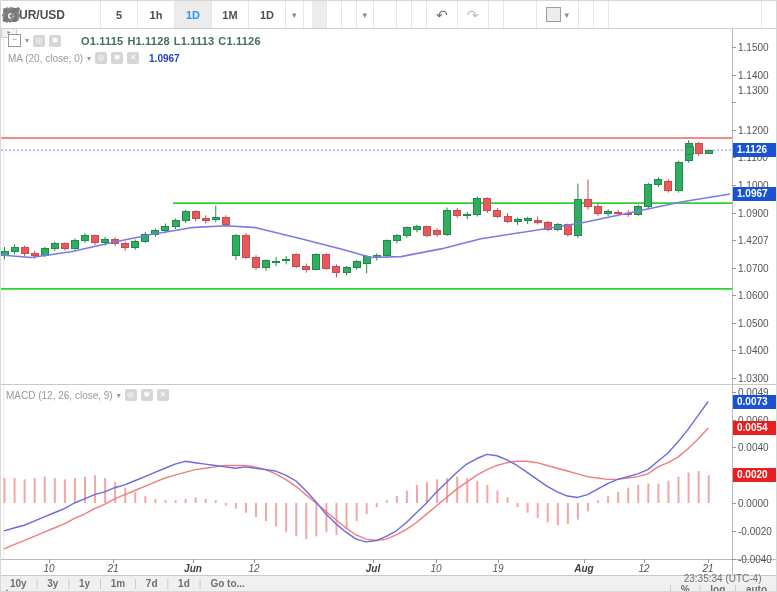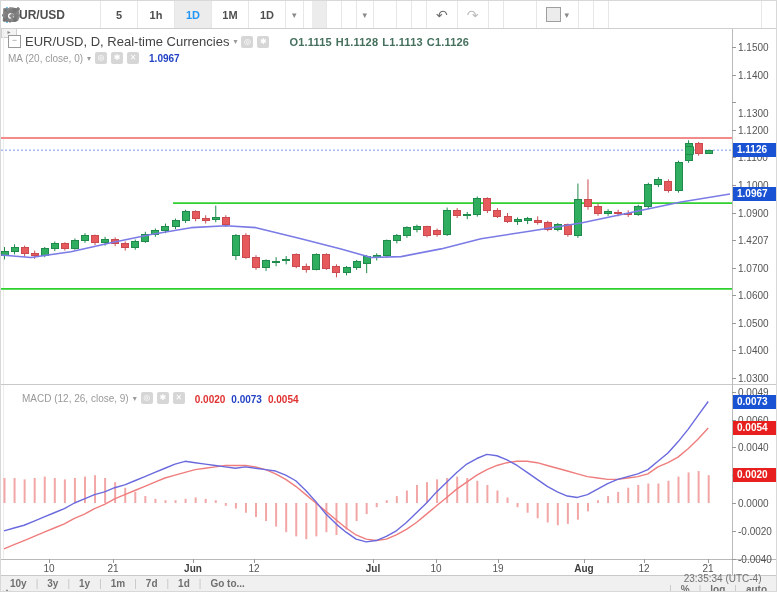--- a/index.html
+++ b/index.html
@@ -24,28 +24,28 @@
   
   #chart-region{position:absolute;top:28px;left:0;width:777px;height:549px;background:#fff;}
   #left-border{position:absolute;top:0;left:2px;width:1px;height:530px;background:#ececec;}
   #axis-vline{position:absolute;top:0;left:731px;width:1px;height:549px;background:#b9b9b9;}
   #pane-sep{position:absolute;top:355px;left:0;width:777px;height:1px;background:#c9c9c9;}
   #time-axis-line{position:absolute;top:530px;left:0;width:777px;height:1px;background:#b9b9b9;}
   .tick-label{position:absolute;left:737px;font-size:10px;color:#555;}
   .tick-dash{position:absolute;left:731px;width:4px;height:1px;background:#999;}
   .chip{position:absolute;left:732px;width:53px;height:14px;line-height:14px;font-size:10px;
         font-weight:bold;color:#fff;text-align:left;padding-left:4px;box-sizing:border-box;}
-  .time-label{position:absolute;top:534px;font-size:10px;color:#555;transform:translateX(-50%);}
+  .time-label{position:absolute;top:534px;font-size:10px;color:#555;transform:translateX(-50%);font-style:italic;}
   .time-label.bold{font-weight:bold;color:#3f3f3f;}
   .time-tick{position:absolute;top:530px;width:1px;height:4px;background:#999;}
   
   .legend{position:absolute;display:flex;align-items:center;gap:4px;}
   #legend-main{top:5px;left:7px;}
   #legend-ma{top:23px;left:7px;}
-  #legend-macd{top:360px;left:21px;}
+  #legend-macd{top:360px;left:5px;}
   .collapse-box{width:11px;height:11px;border:1px solid #9a9a9a;color:#9a9a9a;font-size:9px;
                 line-height:9px;text-align:center;background:#fff;cursor:pointer;}
   .legend-title{font-size:13px;color:#444;}
   .legend-sub{font-size:10px;color:#999;}
   .caret{color:#9a9a9a;font-size:8px;}
   .mini-box{width:12px;height:12px;background:#d6d6d6;border-radius:2px;color:#fff;font-size:8px;
             line-height:12px;text-align:center;cursor:pointer;}
   .icon-eye::before{content:"\25CE";}
   .icon-gear-sm::before{content:"\2731";}
   .icon-close::before{content:"\2715";}
@@ -431,21 +431,21 @@
     <div id="pane-sep"></div>
     <div id="axis-vline"></div>
     <div id="time-axis-line"></div>
 
     <div id="price-axis">
         <div class="tick-dash" style="top: 18px;"></div>
         <div class="tick-label" style="top: 13px;">1.1500</div>
         <div class="tick-dash" style="top: 45.5833px;"></div>
         <div class="tick-label" style="top: 40.5833px;">1.1400</div>
         <div class="tick-dash" style="top: 73.1667px;"></div>
-        <div class="tick-label" style="top: 79px;">1.1300</div>
+        <div class="tick-label" style="top: 56px;">1.1300</div>
         <div class="tick-dash" style="top: 100.75px;"></div>
         <div class="tick-label" style="top: 95.75px;">1.1200</div>
         <div class="tick-dash" style="top: 128.333px;"></div>
         <div class="tick-label" style="top: 123.333px;">1.1100</div>
         <div class="tick-dash" style="top: 155.917px;"></div>
         <div class="tick-label" style="top: 150.917px;">1.1000</div>
         <div class="tick-dash" style="top: 183.5px;"></div>
         <div class="tick-label" style="top: 178.5px;">1.0900</div>
         <div class="tick-dash" style="top: 211.083px;"></div>
         <div class="tick-label" style="top: 206.083px;">1.4207</div>
@@ -494,21 +494,20 @@
         <div class="time-tick" style="left: 583px;"></div>
         <div class="time-label bold" style="left: 583px;">Aug</div>
         <div class="time-tick" style="left: 643px;"></div>
         <div class="time-label" style="left: 643px;">12</div>
         <div class="time-tick" style="left: 707px;"></div>
         <div class="time-label" style="left: 707px;">21</div>
       </div>
 
     <div class="legend" id="legend-main">
       <span class="collapse-box">−</span>
-      <span class="legend-title">EUR/USD, D, Real-time Currencies</span>
       <span class="caret">▾</span>
       <span class="mini-box icon-eye"></span>
       <span class="mini-box icon-gear-sm"></span>
       <span class="ohlc" style="margin-left: 16px; color: rgb(68, 112, 92);">O1.1115</span>
       <span class="ohlc" style="color: rgb(68, 112, 92);">H1.1128</span>
       <span class="ohlc" style="color: rgb(68, 112, 92);">L1.1113</span>
       <span class="ohlc" style="color: rgb(68, 112, 92);">C1.1126</span>
     </div>
     <div class="legend" id="legend-ma">
       <span class="legend-sub">MA (20, close, 0)</span>
@@ -517,21 +516,20 @@
       <span class="mini-box icon-gear-sm"></span>
       <span class="mini-box icon-close"></span>
       <span class="macd-val" id="ma-value" style="color: rgb(36, 67, 196);">1.0967</span>
     </div>
     <div class="legend" id="legend-macd">
       <span class="legend-sub">MACD (12, 26, close, 9)</span>
       <span class="caret">▾</span>
       <span class="mini-box icon-eye"></span>
       <span class="mini-box icon-gear-sm"></span>
       <span class="mini-box icon-close"></span>
-      <span id="macd-values"><span class="macd-val" style="color: rgb(224, 49, 49);">0.0020</span><span class="macd-val" style="color: rgb(36, 67, 196);">0.0073</span><span class="macd-val" style="color: rgb(224, 49, 49);">0.0054</span></span>
     </div>
 
 
     <div id="price-marker" style="left: 684px; top: 117px; background: rgb(47, 174, 96); border: 1px solid rgb(31, 138, 76);"></div>
     <div id="chips">
         <div class="chip" style="top: 114.162px; background: rgb(25, 83, 212);">1.1126</div>
         <div class="chip" style="top: 158.019px; background: rgb(25, 83, 212);">1.0967</div>
         <div class="chip" style="top: 365.53px; background: rgb(25, 83, 212);">0.0073</div>
         <div class="chip" style="top: 391.94px; background: rgb(232, 31, 31);">0.0054</div>
         <div class="chip" style="top: 439.2px; background: rgb(232, 31, 31);">0.0020</div>

